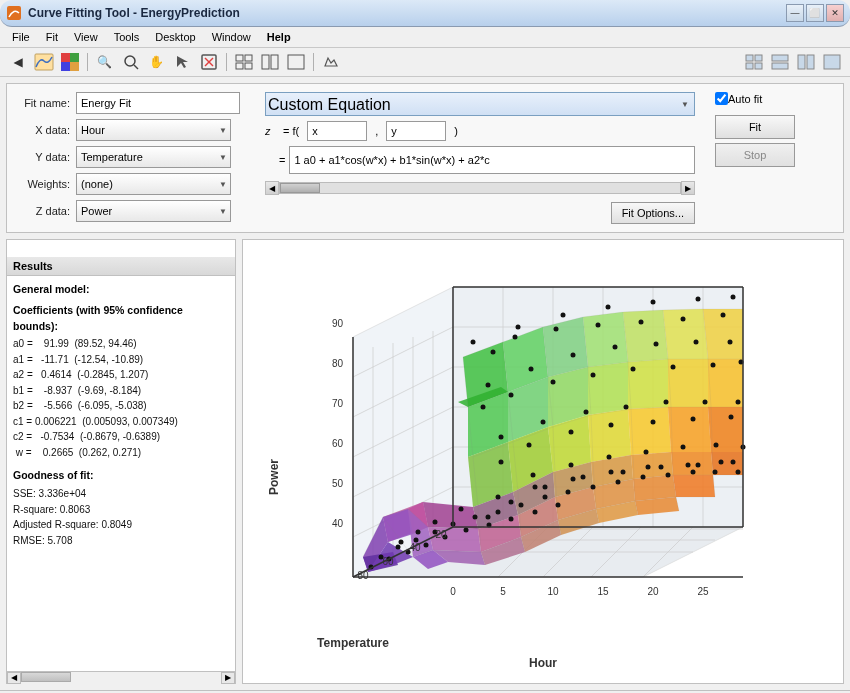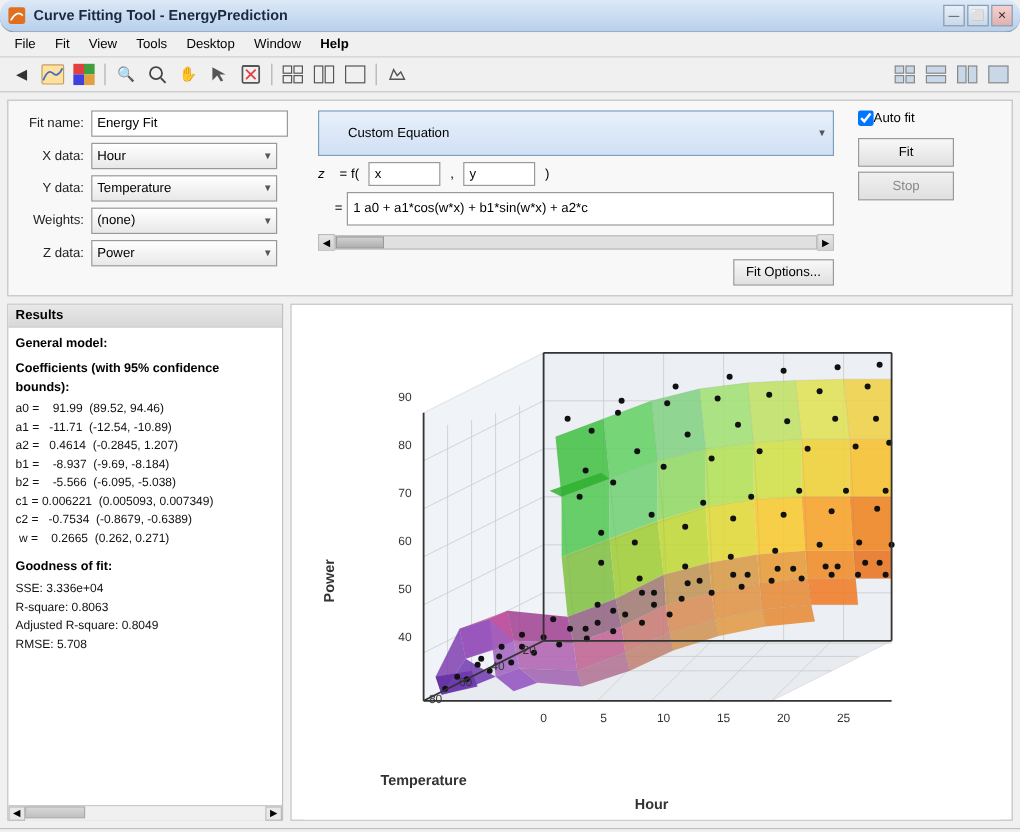--- a/index.html
+++ b/index.html
@@ -171,25 +171,25 @@
       font-size: 8px;
       position: absolute;
       right: 6px;
       top: 50%;
       transform: translateY(-50%);
       color: #555;
       pointer-events: none;
     }
     .eq-dropdown {
       width: 100%;
-      height: 38px;
+      height: 24px;
       border: 1px solid #7a9fc0;
       background: linear-gradient(to bottom, #e8f0fb, #d0e0f4);
-      padding: 0 20px 0 24px;
-      font-size: 11px;
+      padding: 0 20px 0 2px;
+      font-size: 16px;
       cursor: pointer;
       appearance: none;
       -webkit-appearance: none;
     }
     .equation-row {
       display: flex;
       align-items: center;
       gap: 4px;
       font-size: 11px;
     }
@@ -305,20 +305,21 @@
       background: white;
       display: flex;
       flex-direction: column;
     }
     .results-header {
       background: linear-gradient(to bottom, #e8e8e8, #d8d8d8);
       border-bottom: 1px solid #c0c0c0;
       padding: 3px 6px;
       font-size: 11px;
       font-weight: bold;
+      margin-top: 17px;
     }
     .results-body {
       padding: 6px;
       flex: 1;
       overflow: hidden;
       font-size: 10.5px;
       line-height: 1.5;
     }
     .results-section-title {
       font-weight: bold;

